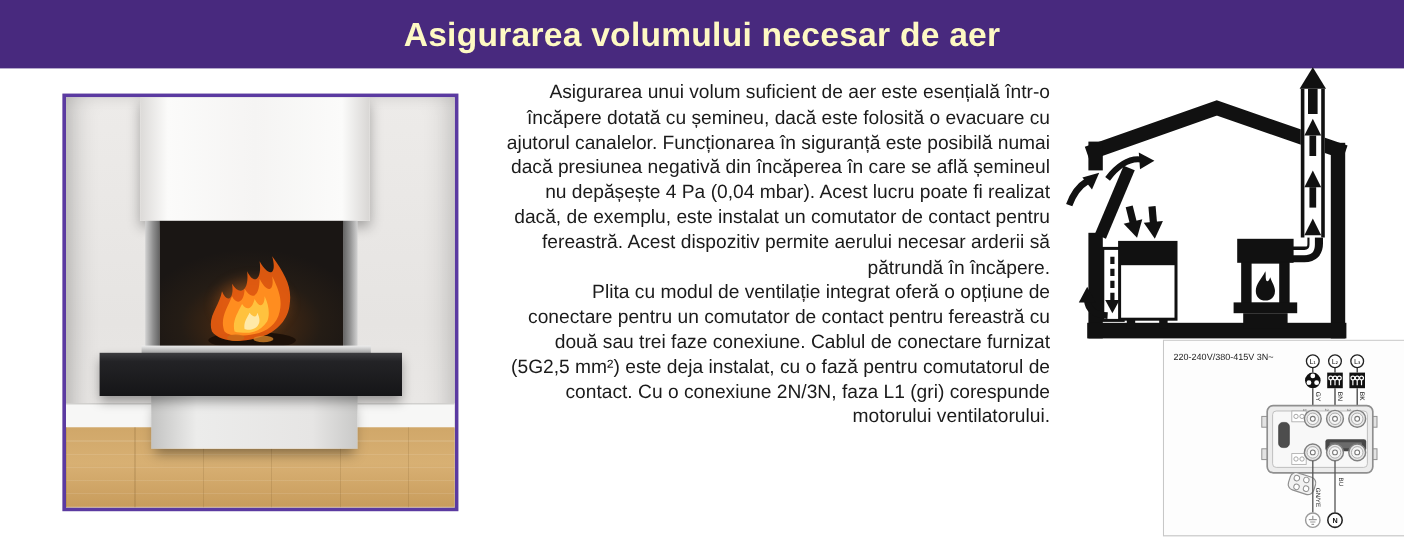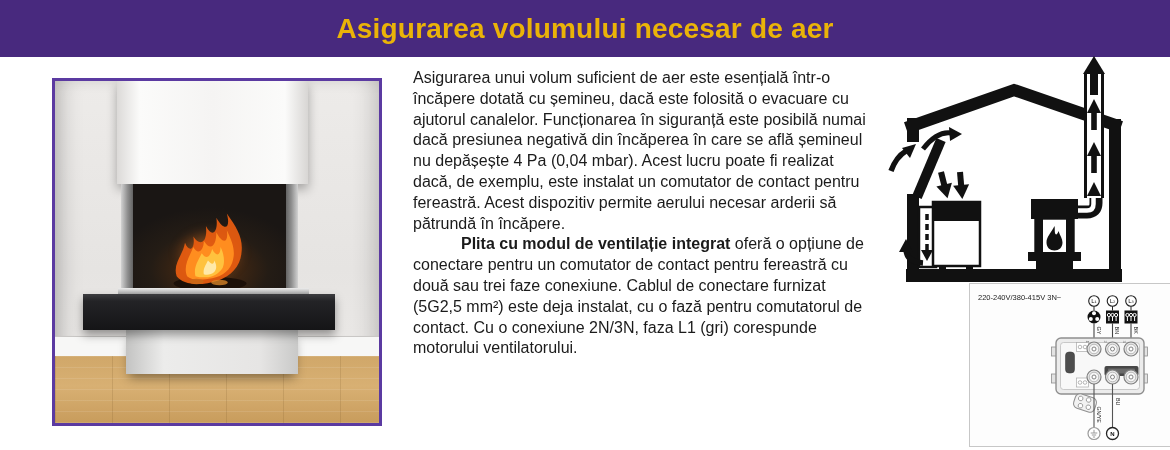--- a/index.html
+++ b/index.html
@@ -1,21 +1,21 @@
 <!DOCTYPE html>
 <html><head>
 <meta charset="utf-8">
 <style>
   html,body{margin:0;padding:0;background:#fff;}
   .page{position:relative;width:1170px;height:450px;background:#fff;overflow:hidden;
         font-family:"Liberation Sans",sans-serif;}
   
   .banner{position:absolute;left:0;top:0;width:1170px;height:57px;background:#48297e;
           display:flex;align-items:center;justify-content:center;}
-  .banner h1{margin:0;color:#eab308;font-size:28px;font-weight:700;letter-spacing:.2px;}
+  .banner h1{margin:0;color:#fef9c3;font-size:28px;font-weight:700;letter-spacing:.2px;}
   
   .photo{position:absolute;left:52px;top:78px;width:330px;height:348px;margin:0;
          border:3px solid #5b3aa1;box-sizing:border-box;overflow:hidden;background:#e9e7e5;}
   .photo *{position:absolute;}
   .wall{left:0;top:0;right:0;bottom:0;
         background:linear-gradient(180deg,#edebe9 0%,#e6e4e2 55%,#eae8e6 80%);
         box-shadow:inset 16px 0 24px -14px rgba(0,0,0,.30), inset -16px 0 24px -14px rgba(0,0,0,.24);}
   .baseboard{left:0;right:0;top:74.5%;height:6%;background:#f7f7f6;
              border-top:1px solid #c9c7c5;box-shadow:0 2px 3px rgba(0,0,0,.14);z-index:1;}
   .floor{left:0;right:0;top:80.5%;bottom:0;z-index:1;
@@ -40,23 +40,23 @@
         background:linear-gradient(180deg,#ededed,#9d9d9d);}
   .mantel{left:8.5%;top:62.4%;width:78%;height:10.4%;z-index:5;
         background:linear-gradient(180deg,#3d3d40 0%,#232326 20%,#151517 100%);
         box-shadow:0 5px 9px rgba(0,0,0,.38);}
   .pedestal{left:22%;top:72.6%;width:53%;height:13%;z-index:4;
         background:linear-gradient(90deg,#c3c3c2,#ececeb 22%,#e6e5e4 78%,#c9c9c8);
         box-shadow:0 7px 10px -3px rgba(0,0,0,.38);}
   
   .article{position:absolute;left:413px;top:68px;width:462px;color:#1b1b1b;
            font-size:16px;line-height:20.8px;}
-  .article p{margin:0;}
+  .article p{margin:0;text-align:right;}
   .article p.spaced{margin-top:21px;}
-  .article strong{font-weight:700;margin-left:48px;}
+  .article strong{font-weight:400;margin-left:48px;}
   
   .house-svg{position:absolute;left:870px;top:55px;width:262px;height:235px;}
   .wiring{position:absolute;left:969px;top:283px;width:238px;height:165px;}
   .wiring svg{position:absolute;left:0;top:0;}
   text{font-family:"Liberation Sans",sans-serif;}
   .sub{font-family:"DejaVu Sans",sans-serif;}
 </style>
 </head>
 <body>
 

